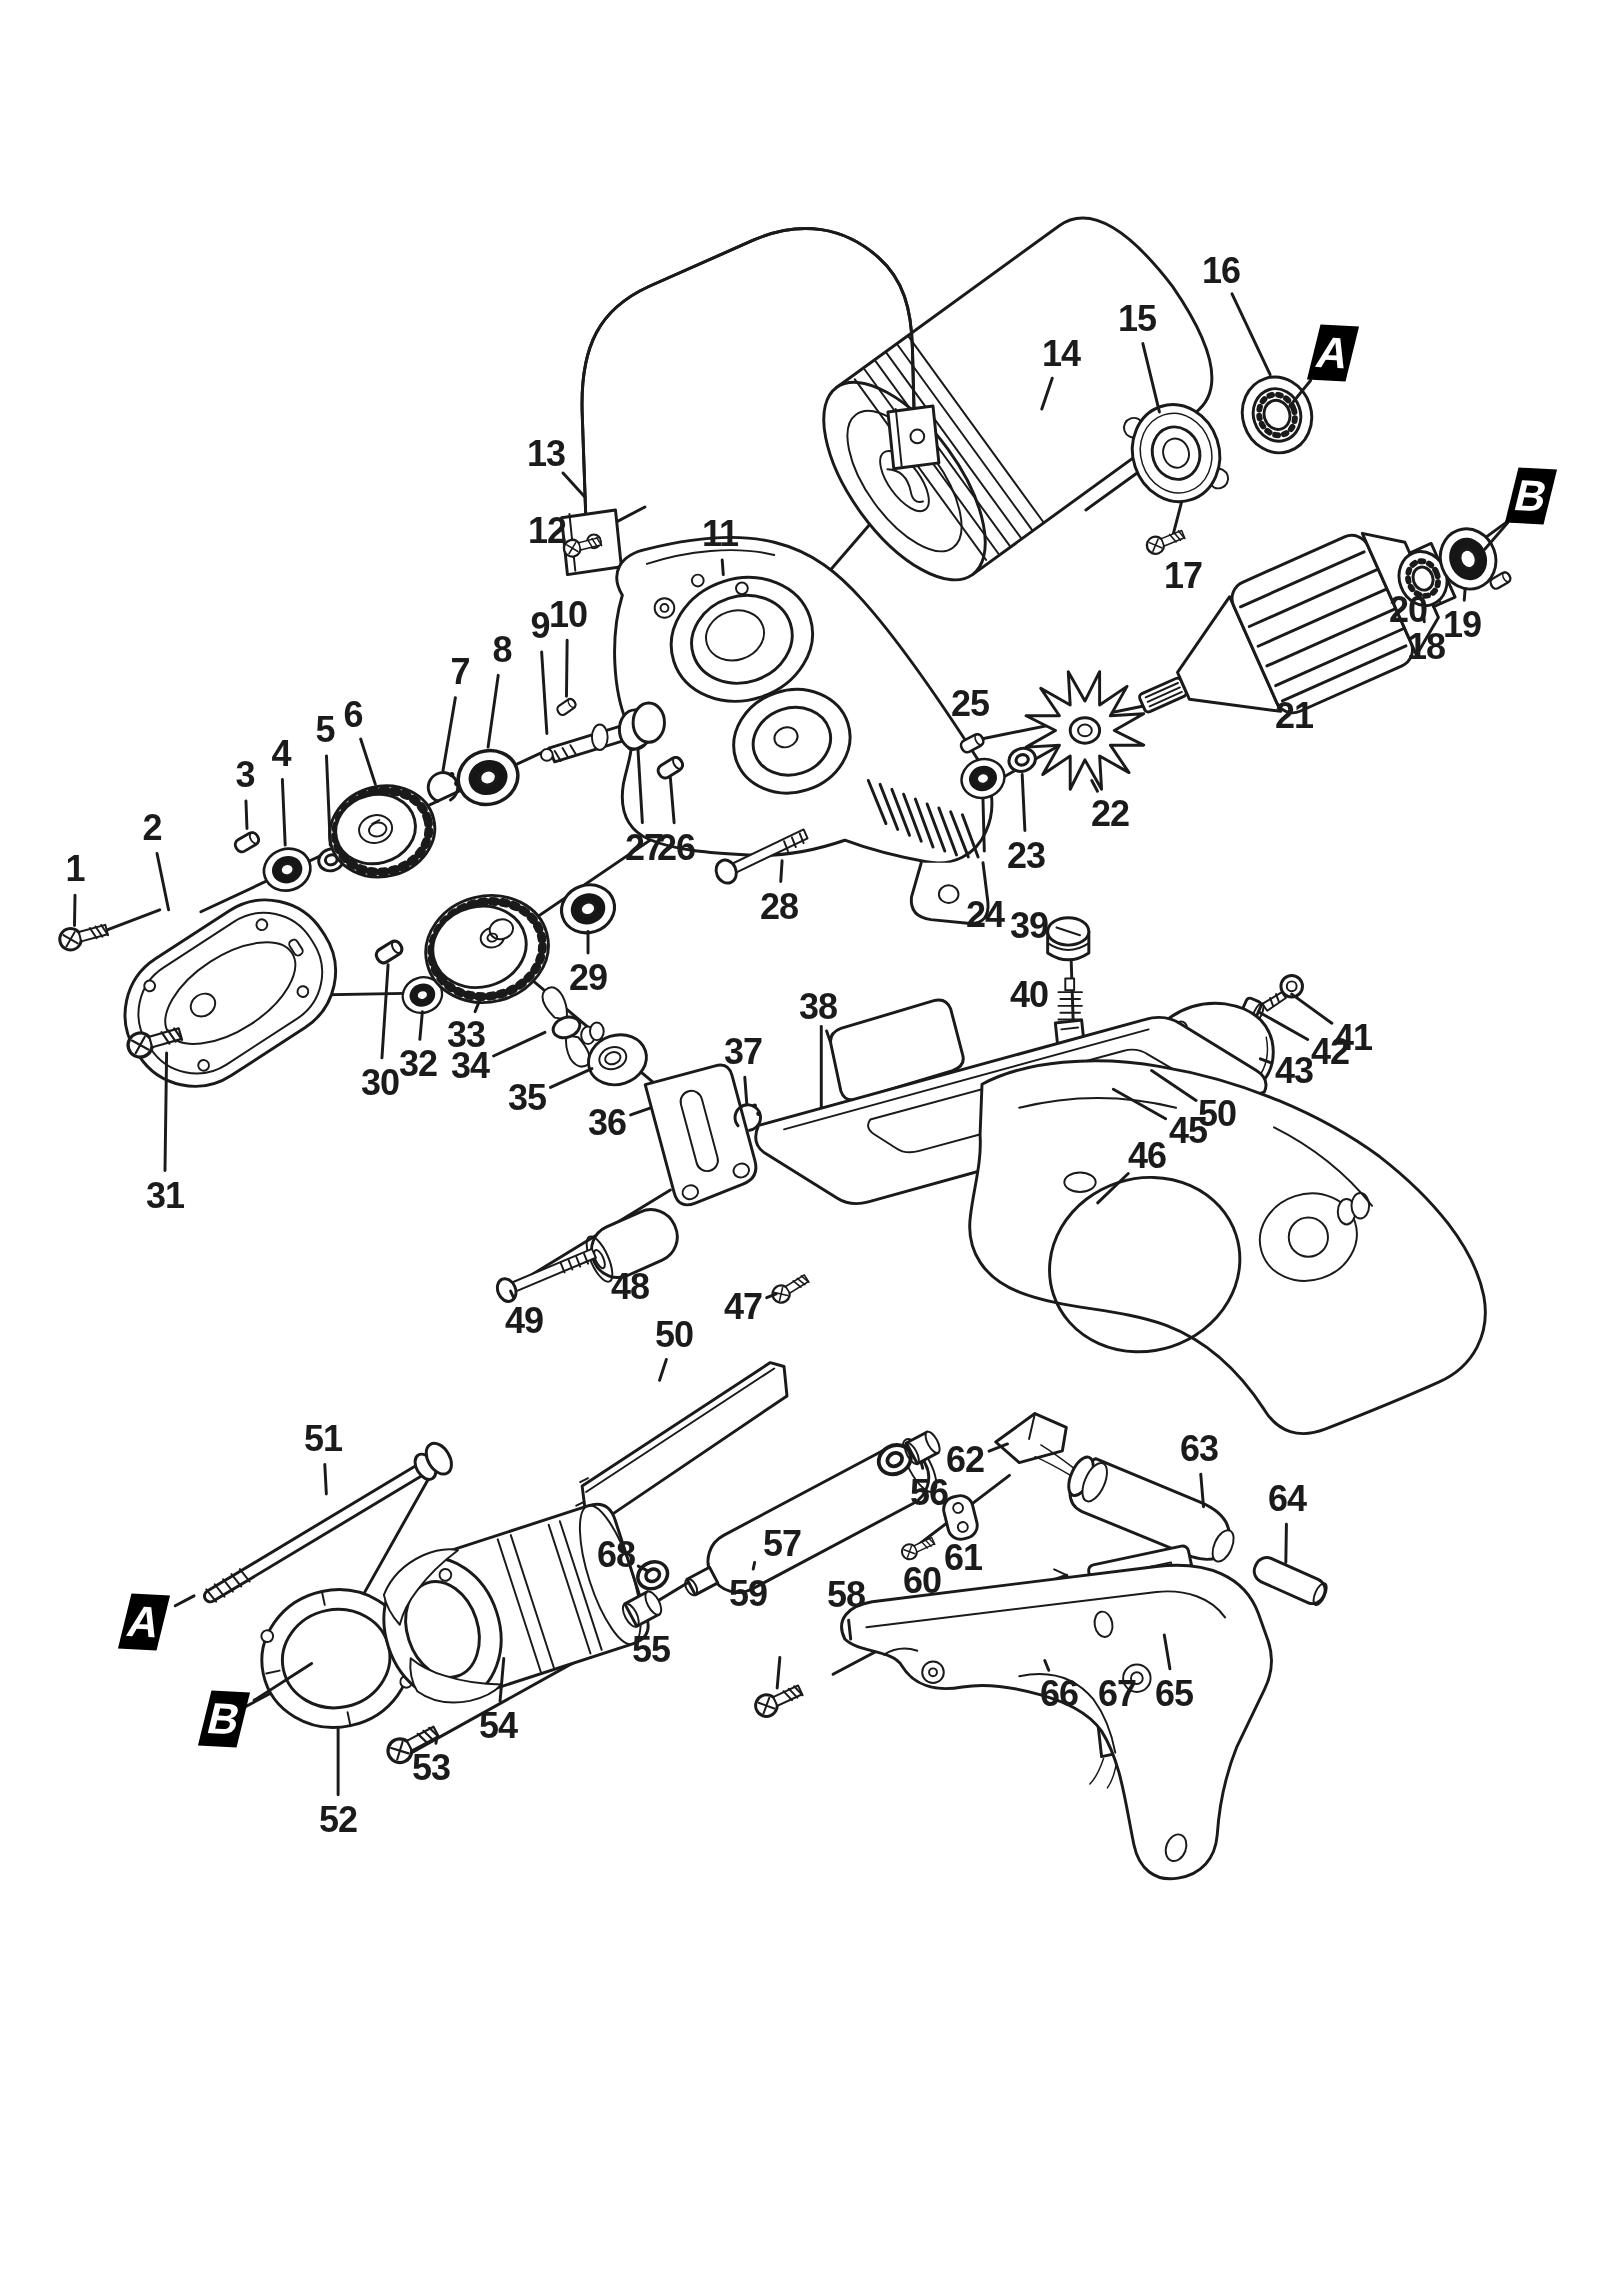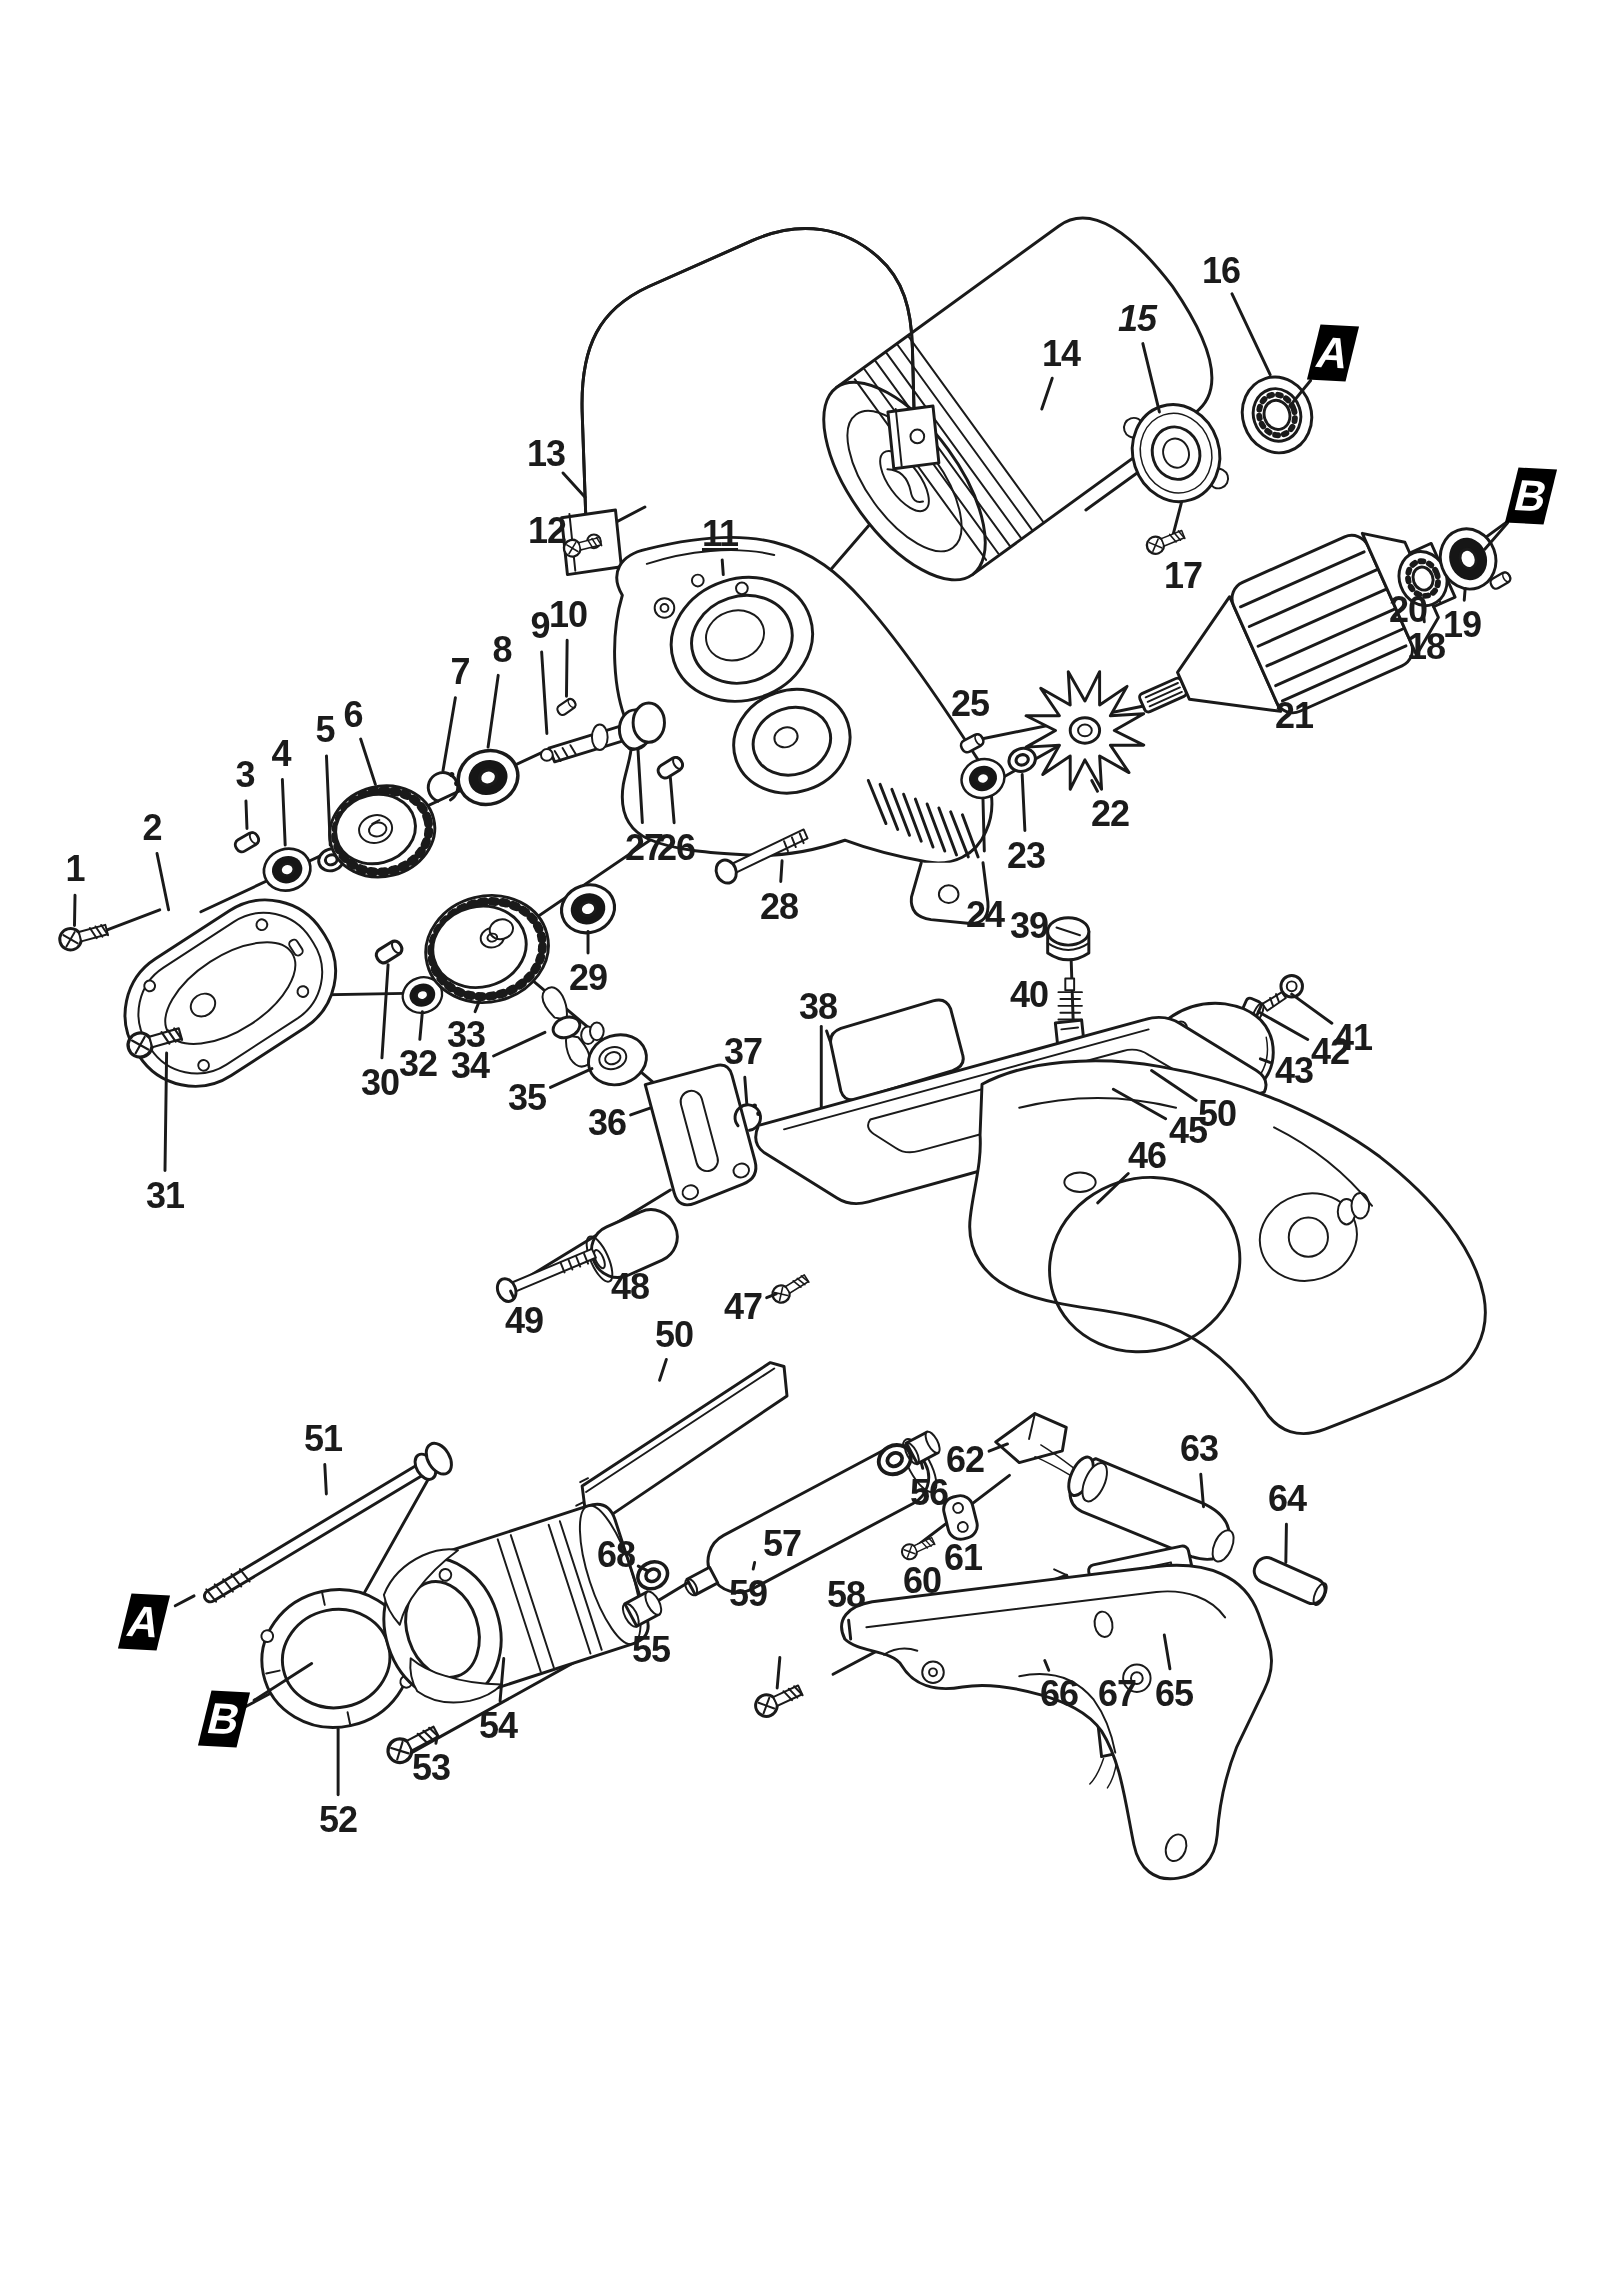--- a/index.html
+++ b/index.html
@@ -507,25 +507,25 @@
 <div class="lbl" style="left: 75px; top: 869px;">1</div>
     <div class="lbl" style="left: 152px; top: 828px;">2</div>
     <div class="lbl" style="left: 245px; top: 775px;">3</div>
     <div class="lbl" style="left: 281px; top: 754px;">4</div>
     <div class="lbl" style="left: 325px; top: 730px;">5</div>
     <div class="lbl" style="left: 353px; top: 715px;">6</div>
     <div class="lbl" style="left: 460px; top: 672px;">7</div>
     <div class="lbl" style="left: 502px; top: 650px;">8</div>
     <div class="lbl" style="left: 540px; top: 626px;">9</div>
     <div class="lbl" style="left: 568px; top: 615px;">10</div>
-    <div class="lbl" style="left: 720px; top: 534px; text-decoration: underline;">11</div>
+    <div class="lbl" style="left: 720px; top: 534px;">11</div>
     <div class="lbl" style="left: 547px; top: 531px;">12</div>
     <div class="lbl" style="left: 546px; top: 454px;">13</div>
     <div class="lbl" style="left: 1061px; top: 354px;">14</div>
-    <div class="lbl" style="left: 1137px; top: 319px; font-style: italic;">15</div>
+    <div class="lbl" style="left: 1137px; top: 319px;">15</div>
     <div class="lbl" style="left: 1221px; top: 271px;">16</div>
     <div class="lbl" style="left: 1183px; top: 576px;">17</div>
     <div class="lbl" style="left: 1426px; top: 647px;">18</div>
     <div class="lbl" style="left: 1462px; top: 625px;">19</div>
     <div class="lbl" style="left: 1408px; top: 610px;">20</div>
     <div class="lbl" style="left: 1294px; top: 716px;">21</div>
     <div class="lbl" style="left: 1110px; top: 814px;">22</div>
     <div class="lbl" style="left: 1026px; top: 856px;">23</div>
     <div class="lbl" style="left: 985px; top: 876px; margin-top: 39px;">24</div>
     <div class="lbl" style="left: 970px; top: 704px;">25</div>

